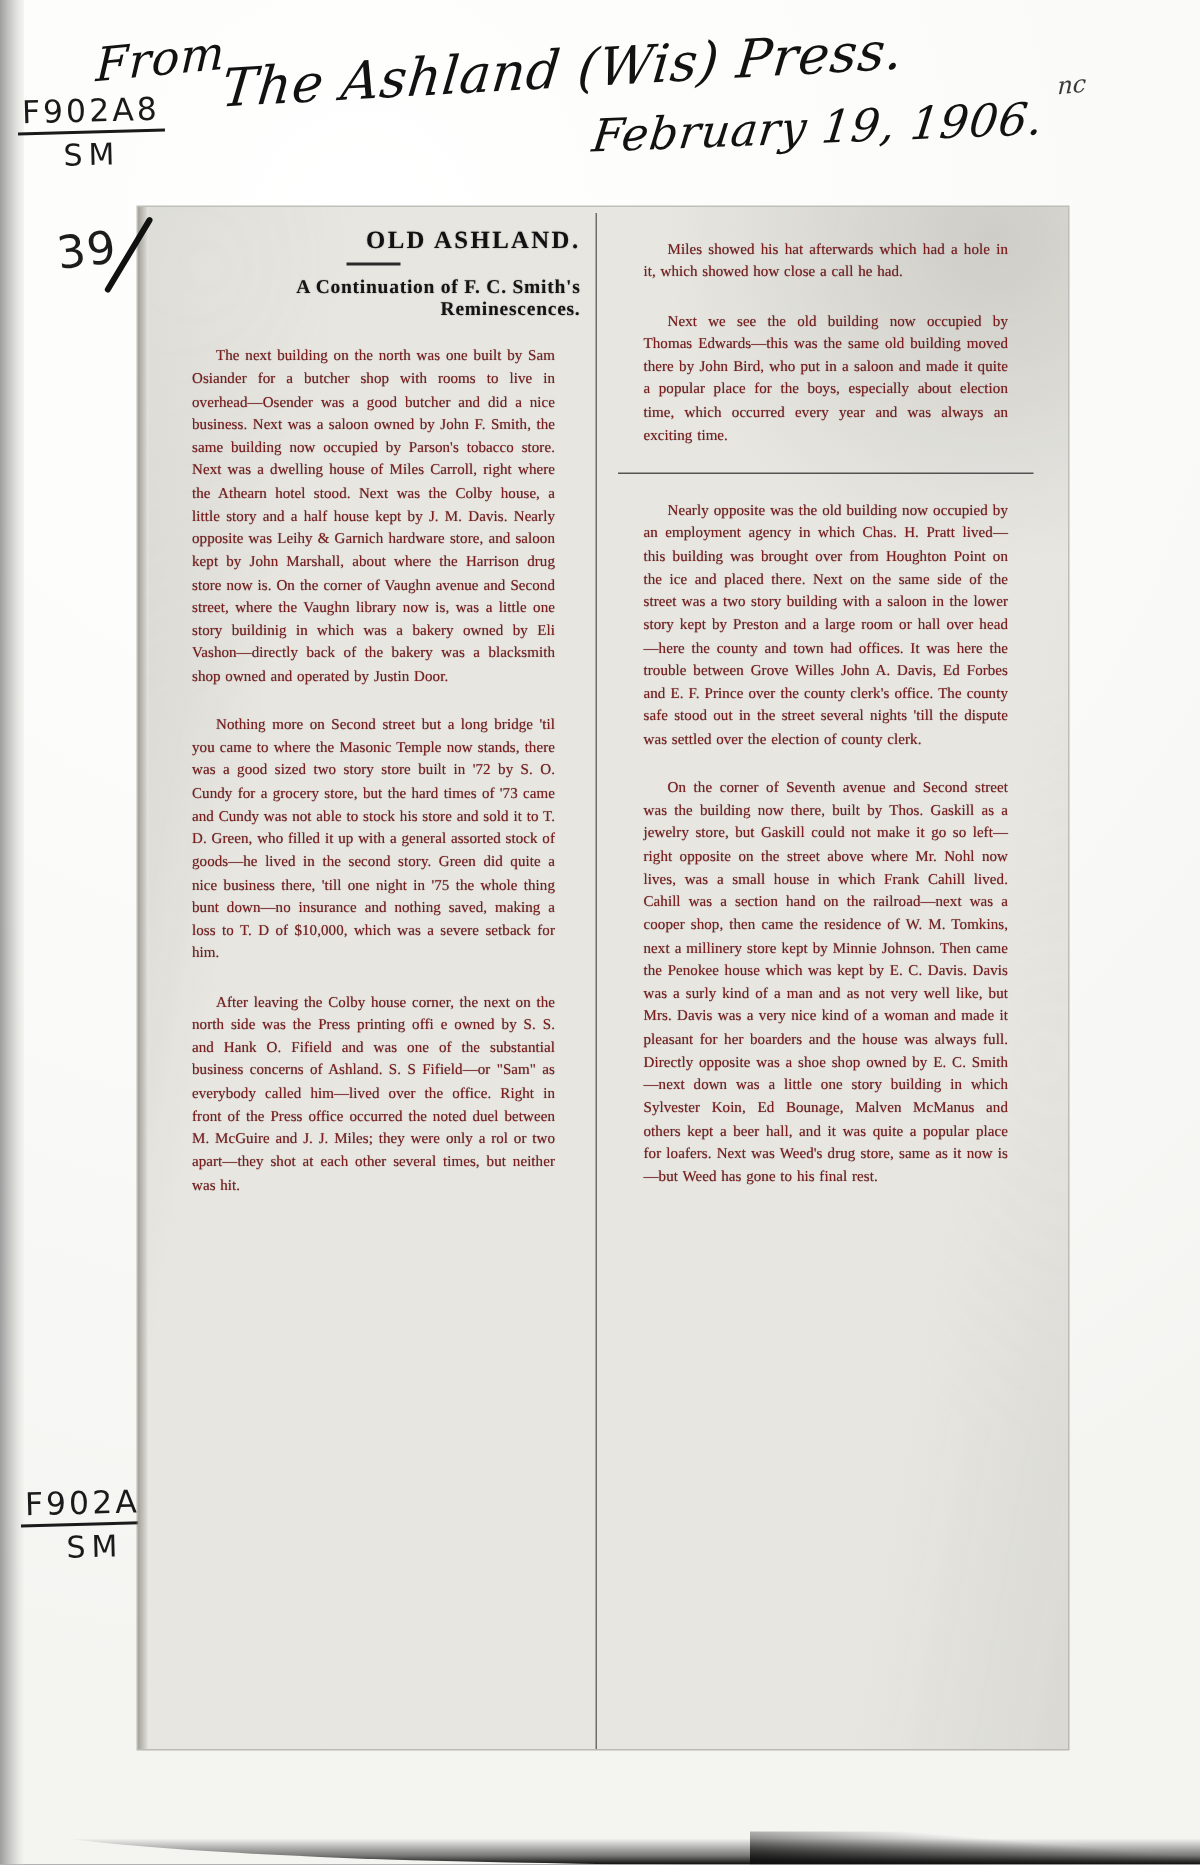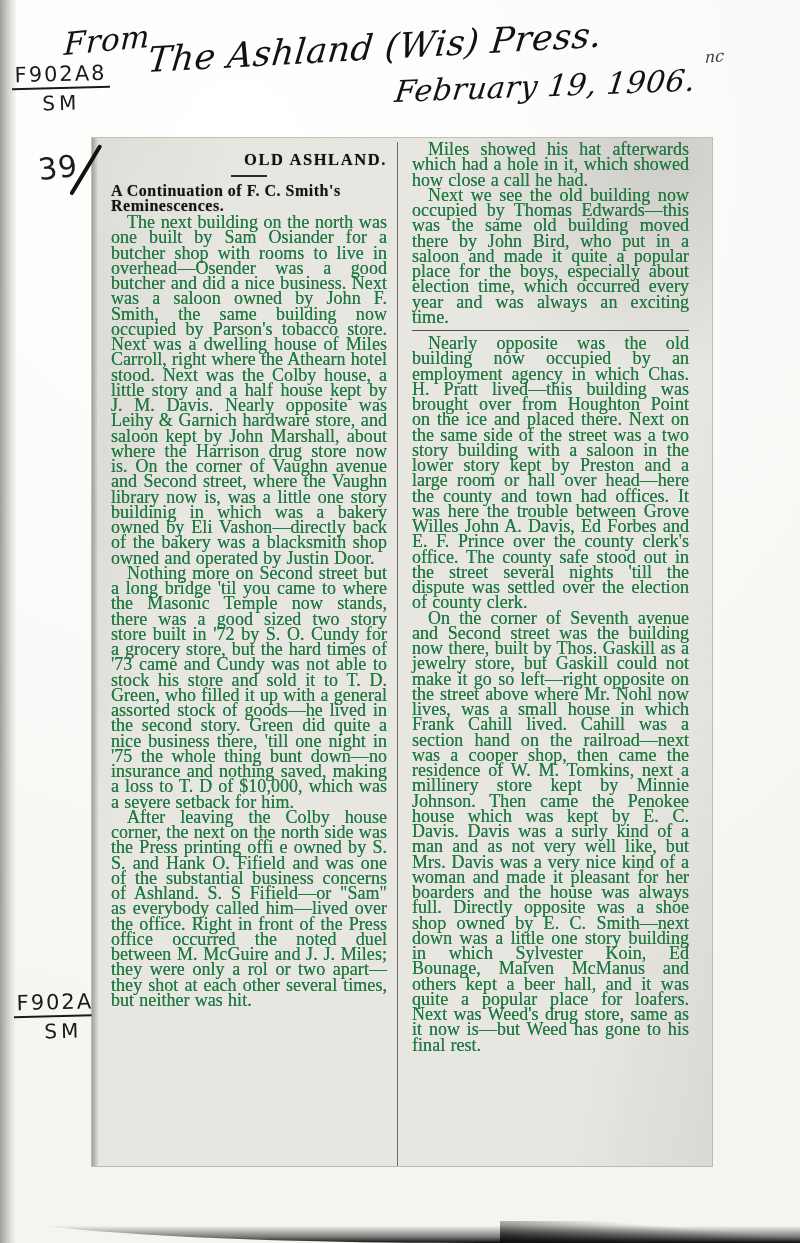--- a/index.html
+++ b/index.html
@@ -154,24 +154,24 @@
     margin: 8px 0 0 0;
     text-shadow: 0 0 1px rgba(0,0,0,.45);
   }
   .hr-short {
     width: 36px;
     height: 2px;
     background: #2a2a28;
     margin: 5px auto 6px auto;
   }
   .subhead {
-    text-align: left;
+    text-align: right;
     font-family: "Liberation Serif", serif;
     font-weight: bold;
-    font-size: 16px;
+    font-size: 13px;
     line-height: 15px;
     letter-spacing: .5px;
     color: #141414;
     margin: 0 0 2px 0;
     text-shadow: 0 0 1px rgba(0,0,0,.4);
   }
   
   #ink-slash {
     position: absolute;
     left: 2px; top: 2px;
@@ -179,24 +179,24 @@
     background: #111;
     transform: rotate(31deg);
     transform-origin: top left;
     border-radius: 2px;
     z-index: 5;
   }
 
   
   p.body {
     font-family: "Liberation Serif", serif;
-    font-size: 18px;
+    font-size: 10px;
     line-height: 15.25px;
-    color: #15803d;
-    margin: 0;
+    color: #7f1d1d;
+    margin: 17px;
     text-align: justify;
     text-indent: 16px;
     letter-spacing: .05px;
     word-spacing: .6px;
     text-shadow: 0 0 .6px rgba(0,0,0,.55);
     -webkit-font-smoothing: none;
   }
   p.body + p.body { margin-top: 0; }
   .rule-full {
     height: 1px;

